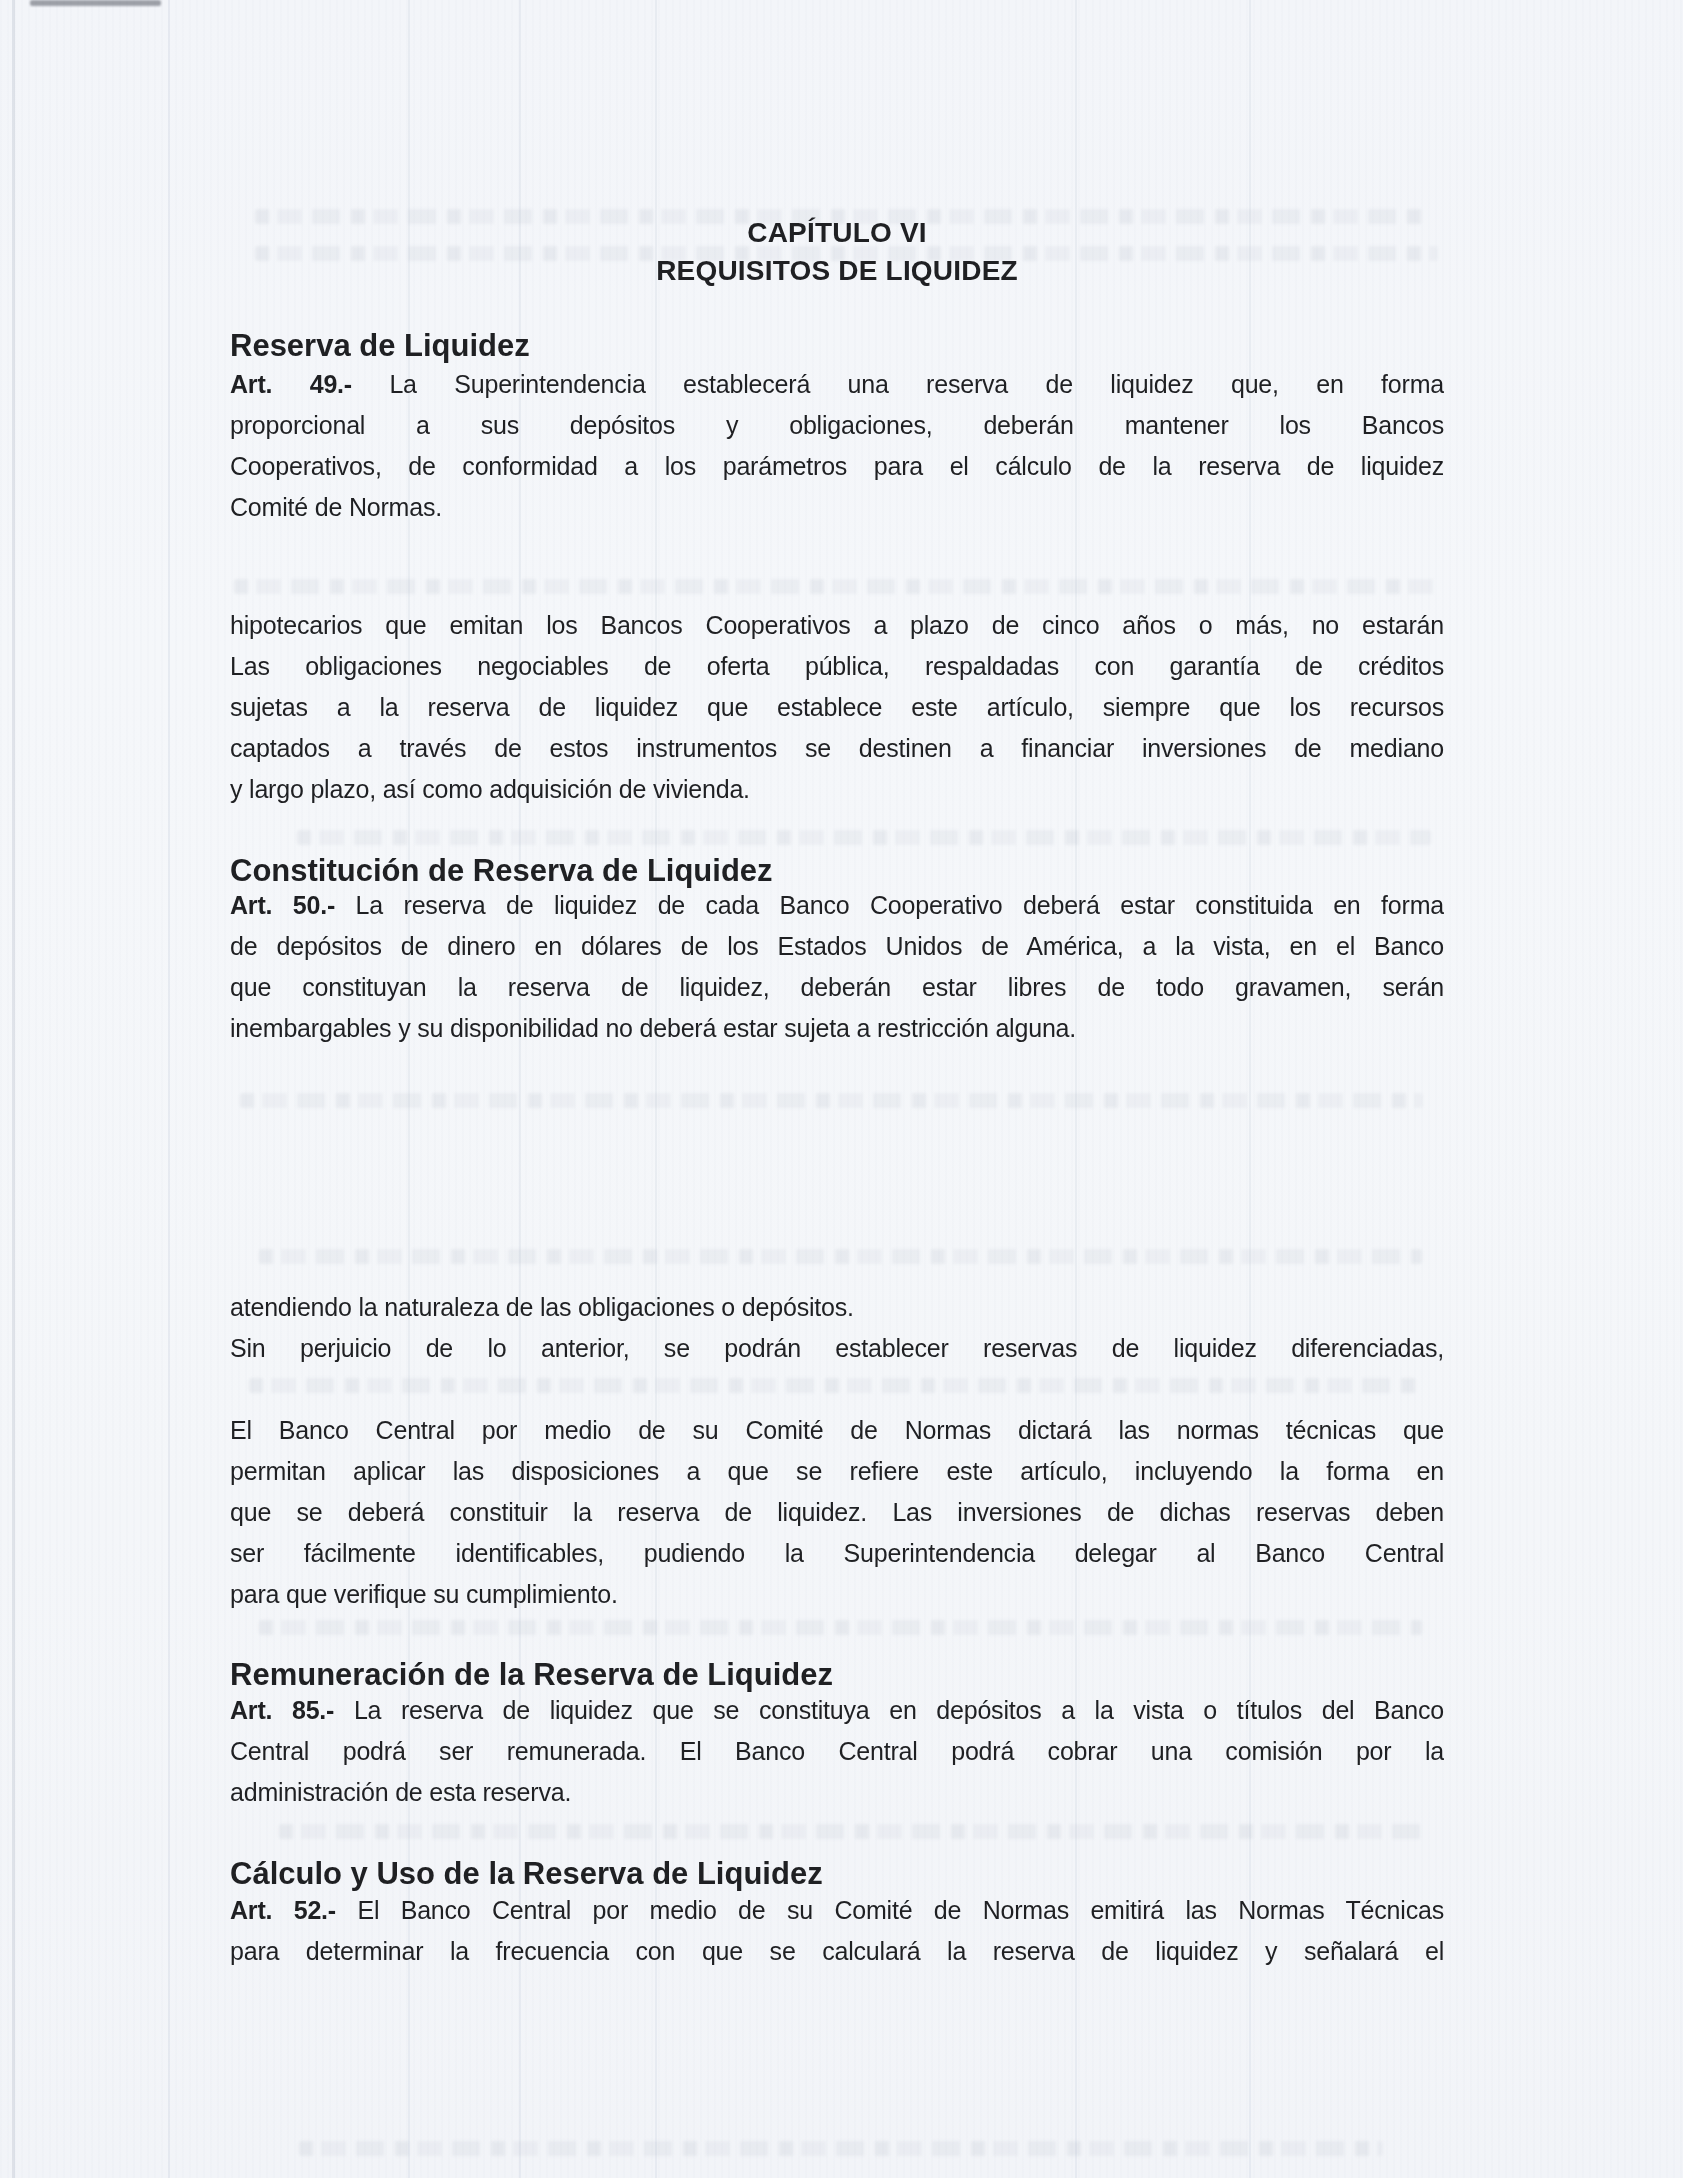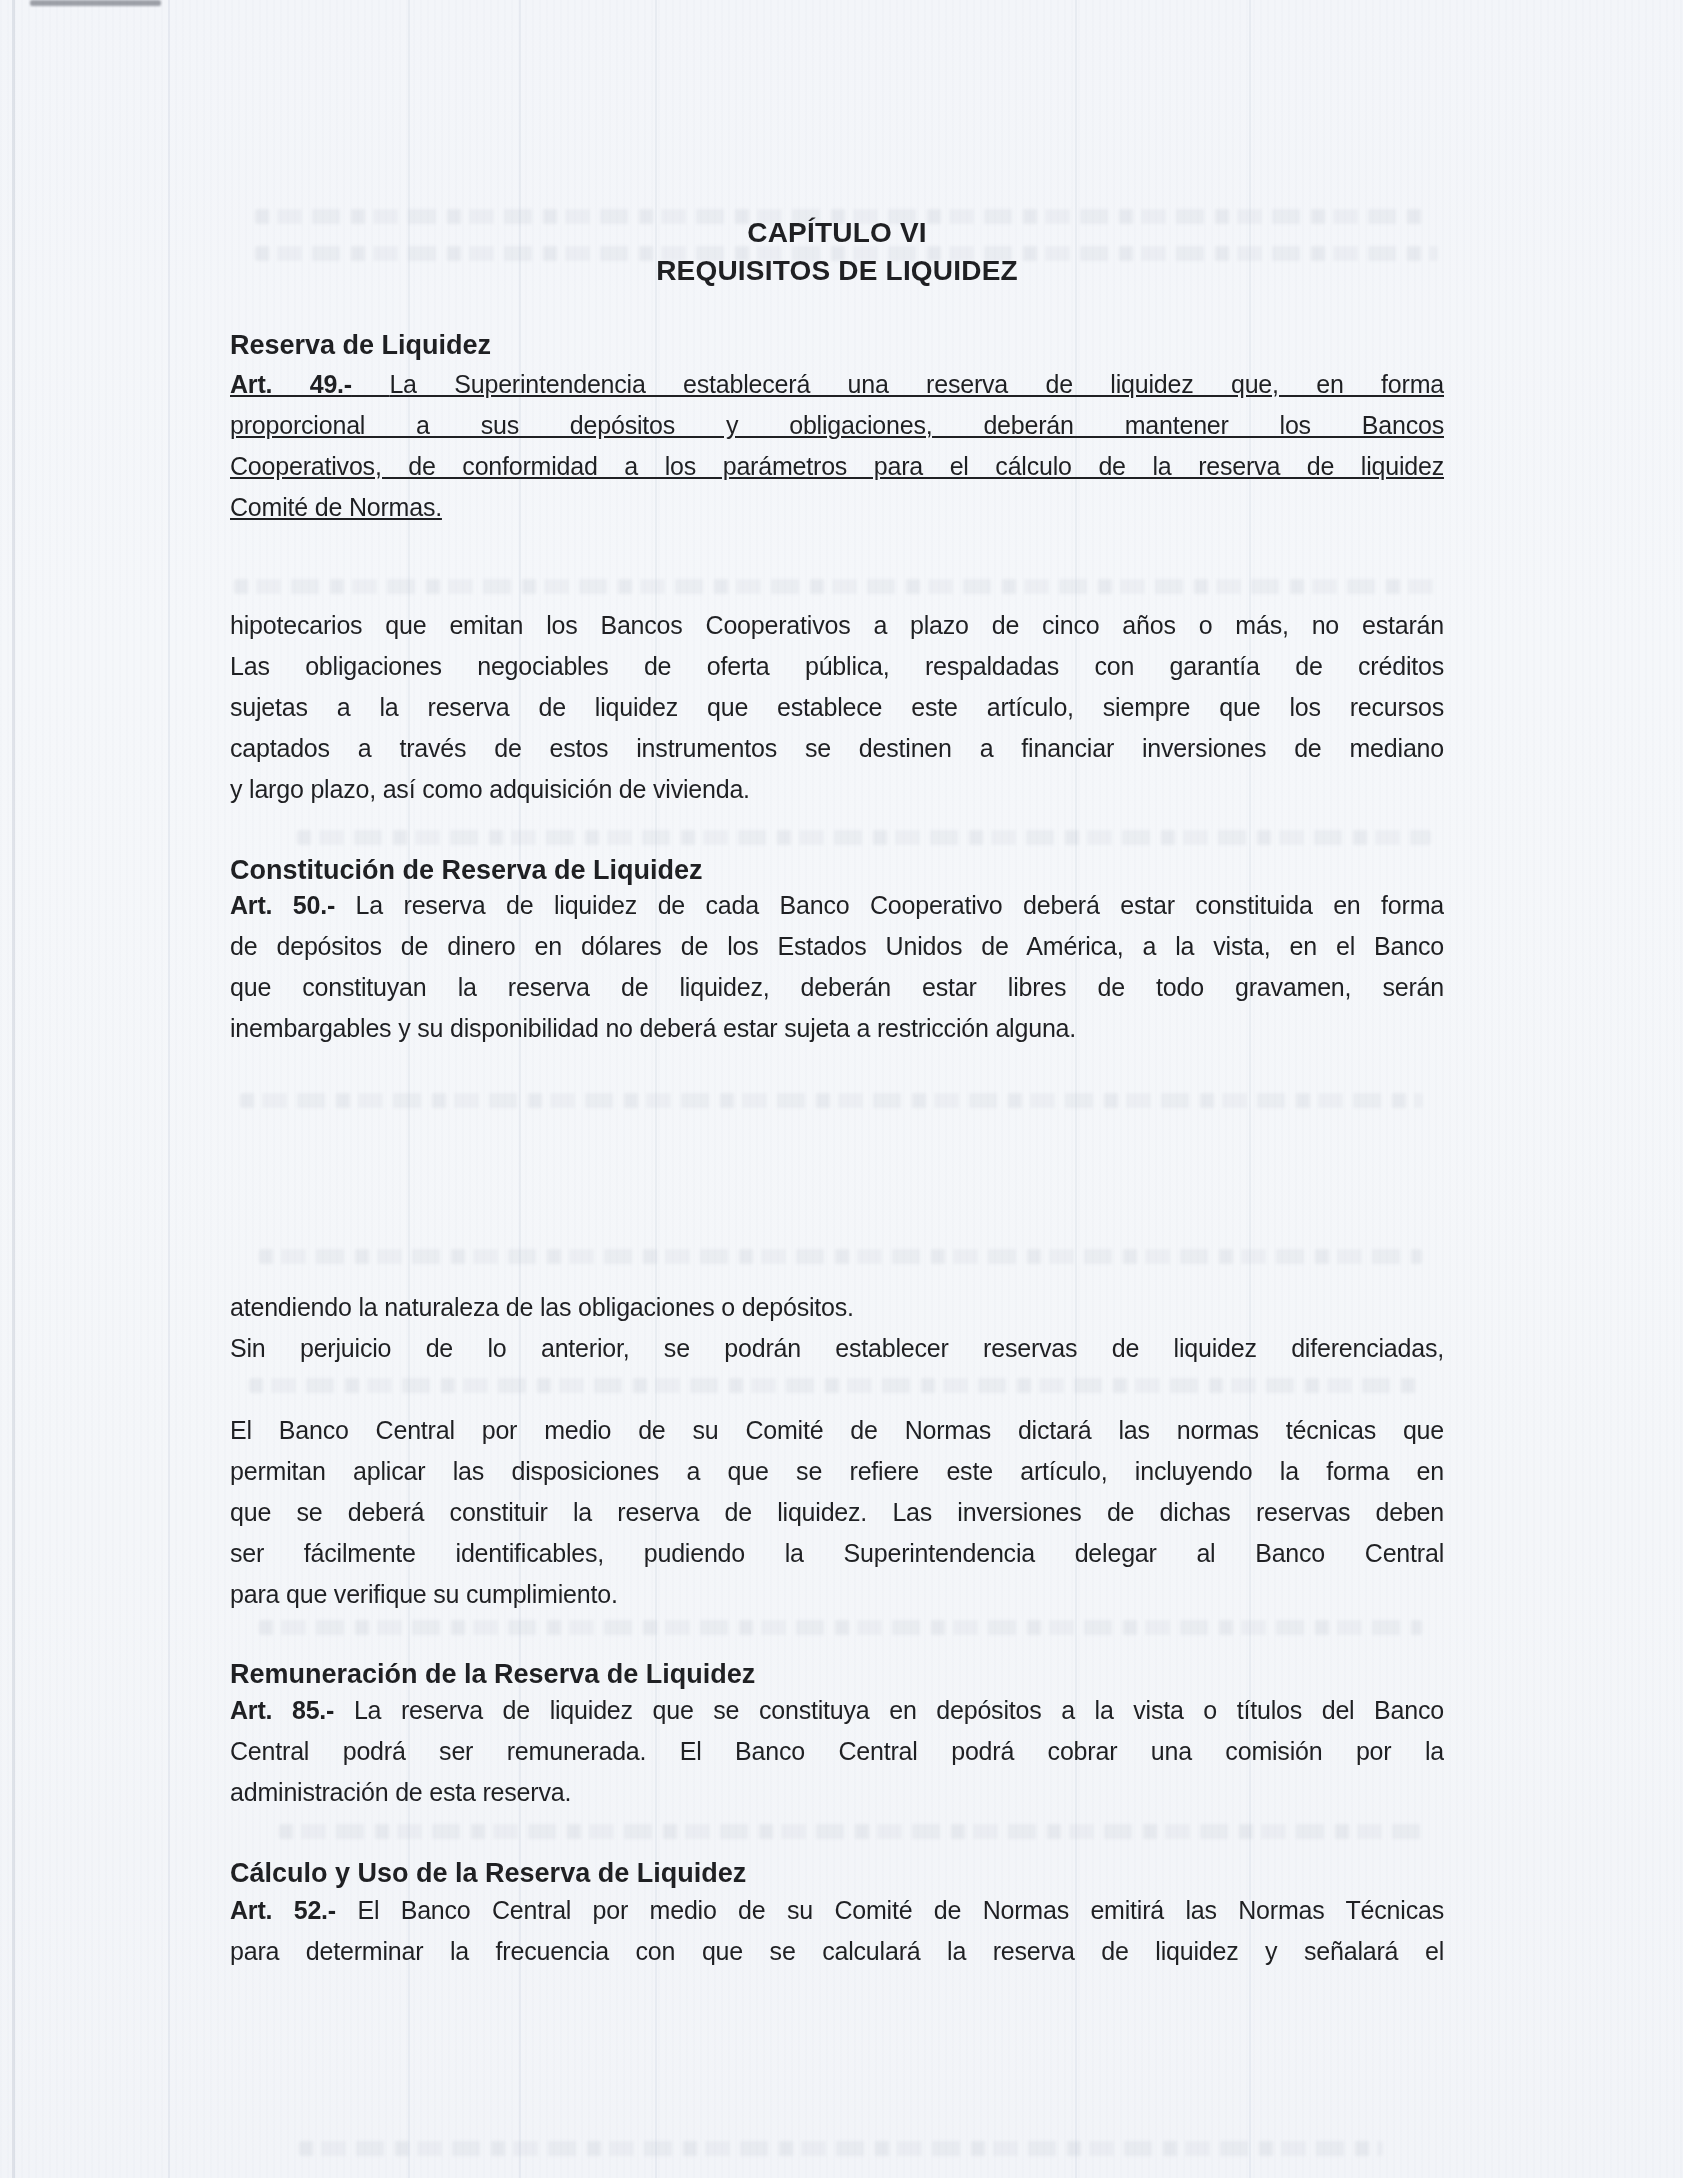--- a/index.html
+++ b/index.html
@@ -14,35 +14,35 @@
     color:#1f2023;
   }
   
   .col{position:absolute;left:230px;width:1214px;margin-top:16px;}
   .title-line{
     text-align:center;font-weight:bold;font-size:28px;line-height:38px;
     letter-spacing:0.2px;
   }
   .heading{
     position:absolute;left:230px;width:1214px;
-    font-weight:bold;font-size:27px;line-height:41px;
+    font-weight:bold;font-size:31px;line-height:41px;
   }
   .para{position:absolute;left:230px;width:1214px;}
   .line{
     height:41px;line-height:41px;overflow:hidden;
     font-size:25px;letter-spacing:-0.2px;
     text-align:justify;
   }
   .jl{text-align-last:justify;}
   .ll{text-align-last:left;}
   .b{font-weight:bold;}
   
   #b-title{top:198px;}
   #h-reserva{top:325px;}
-  #p-art49{top:364px;text-decoration:underline;}
+  #p-art49{top:364px;}
   #p-oferta{top:605px;}
   #h-constitucion{top:850px;}
   #p-art50{top:885px;}
   #p-general{top:1128px;}
   #p-diferenciadas{top:1287px;}
   #p-normas{top:1410px;}
   #h-remuneracion{top:1654px;}
   #p-art51{top:1690px;}
   #h-calculo{top:1853px;}
   #p-art52{top:1890px;}

